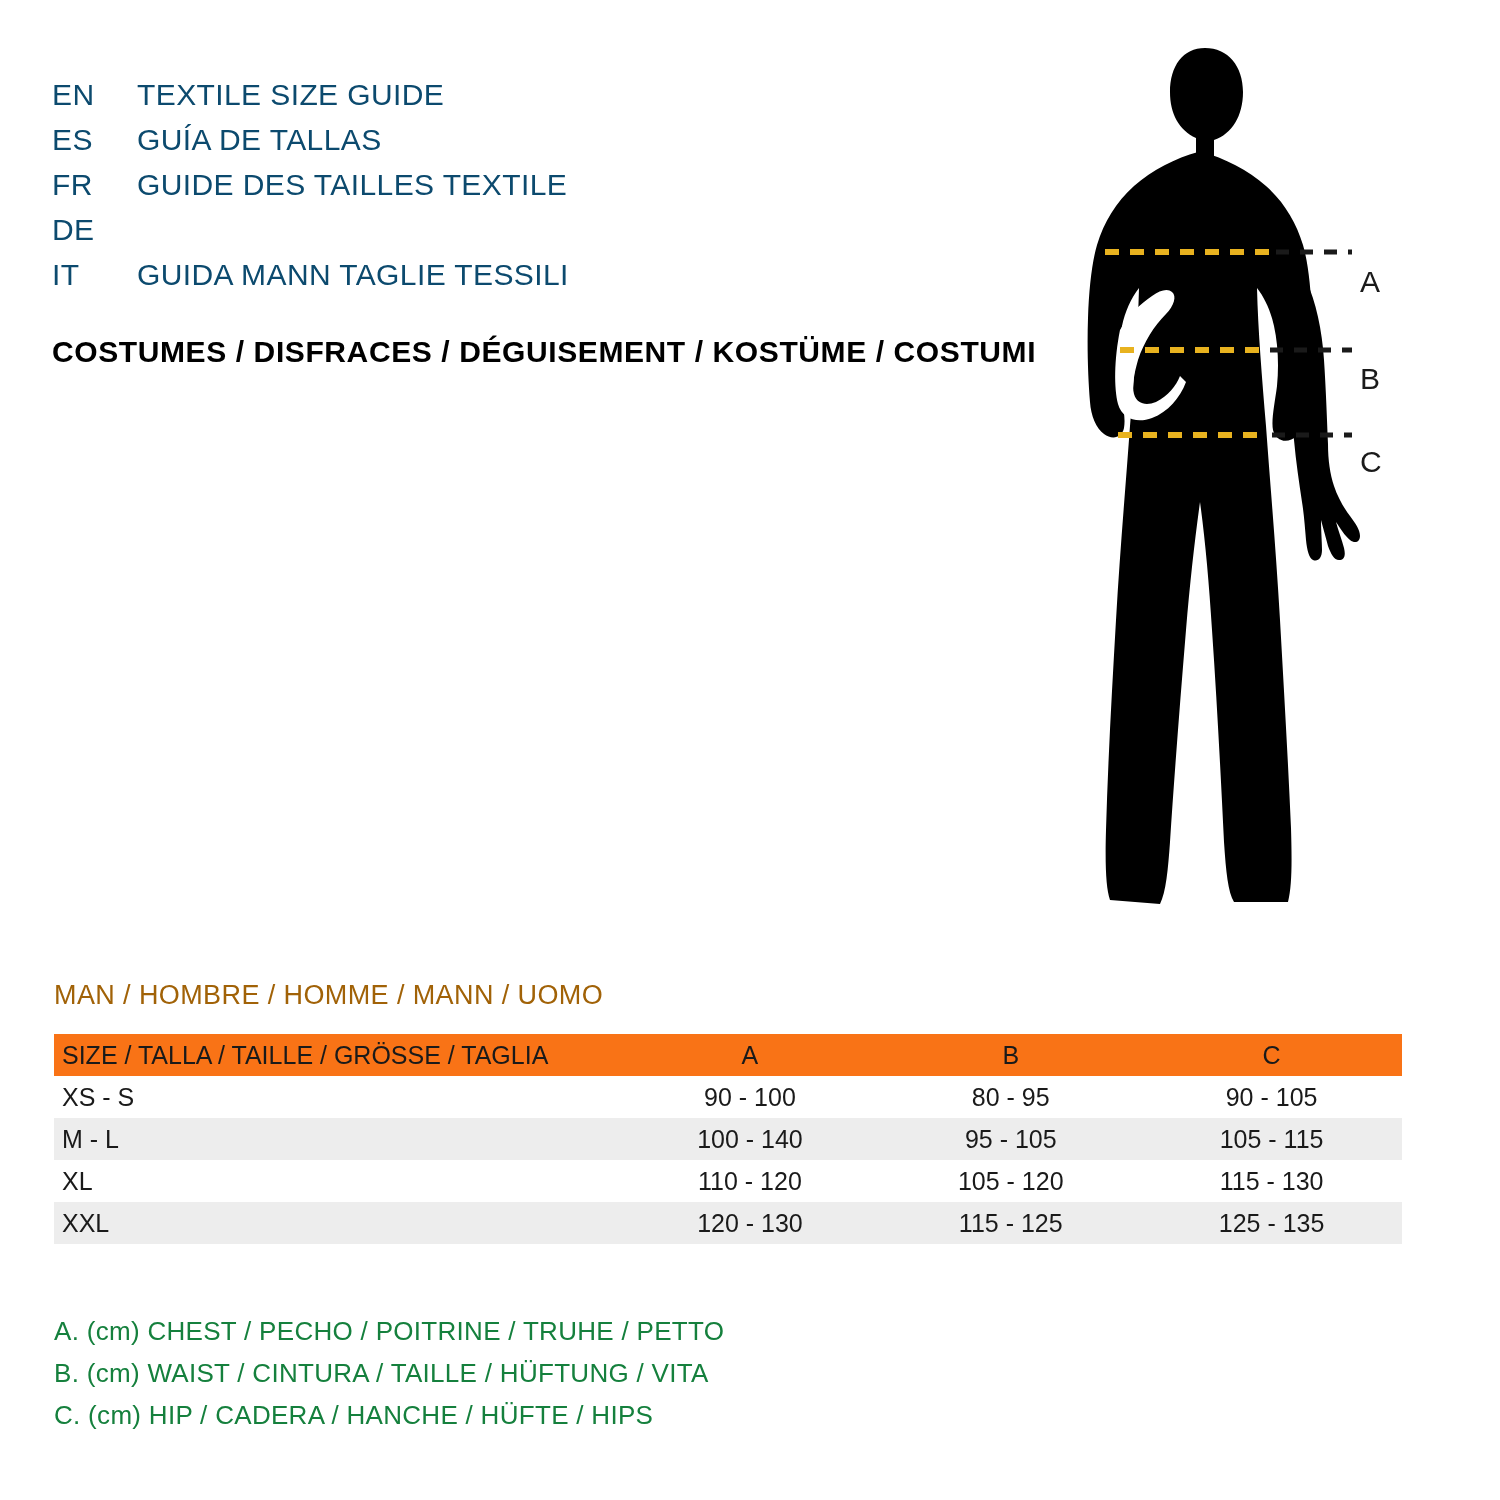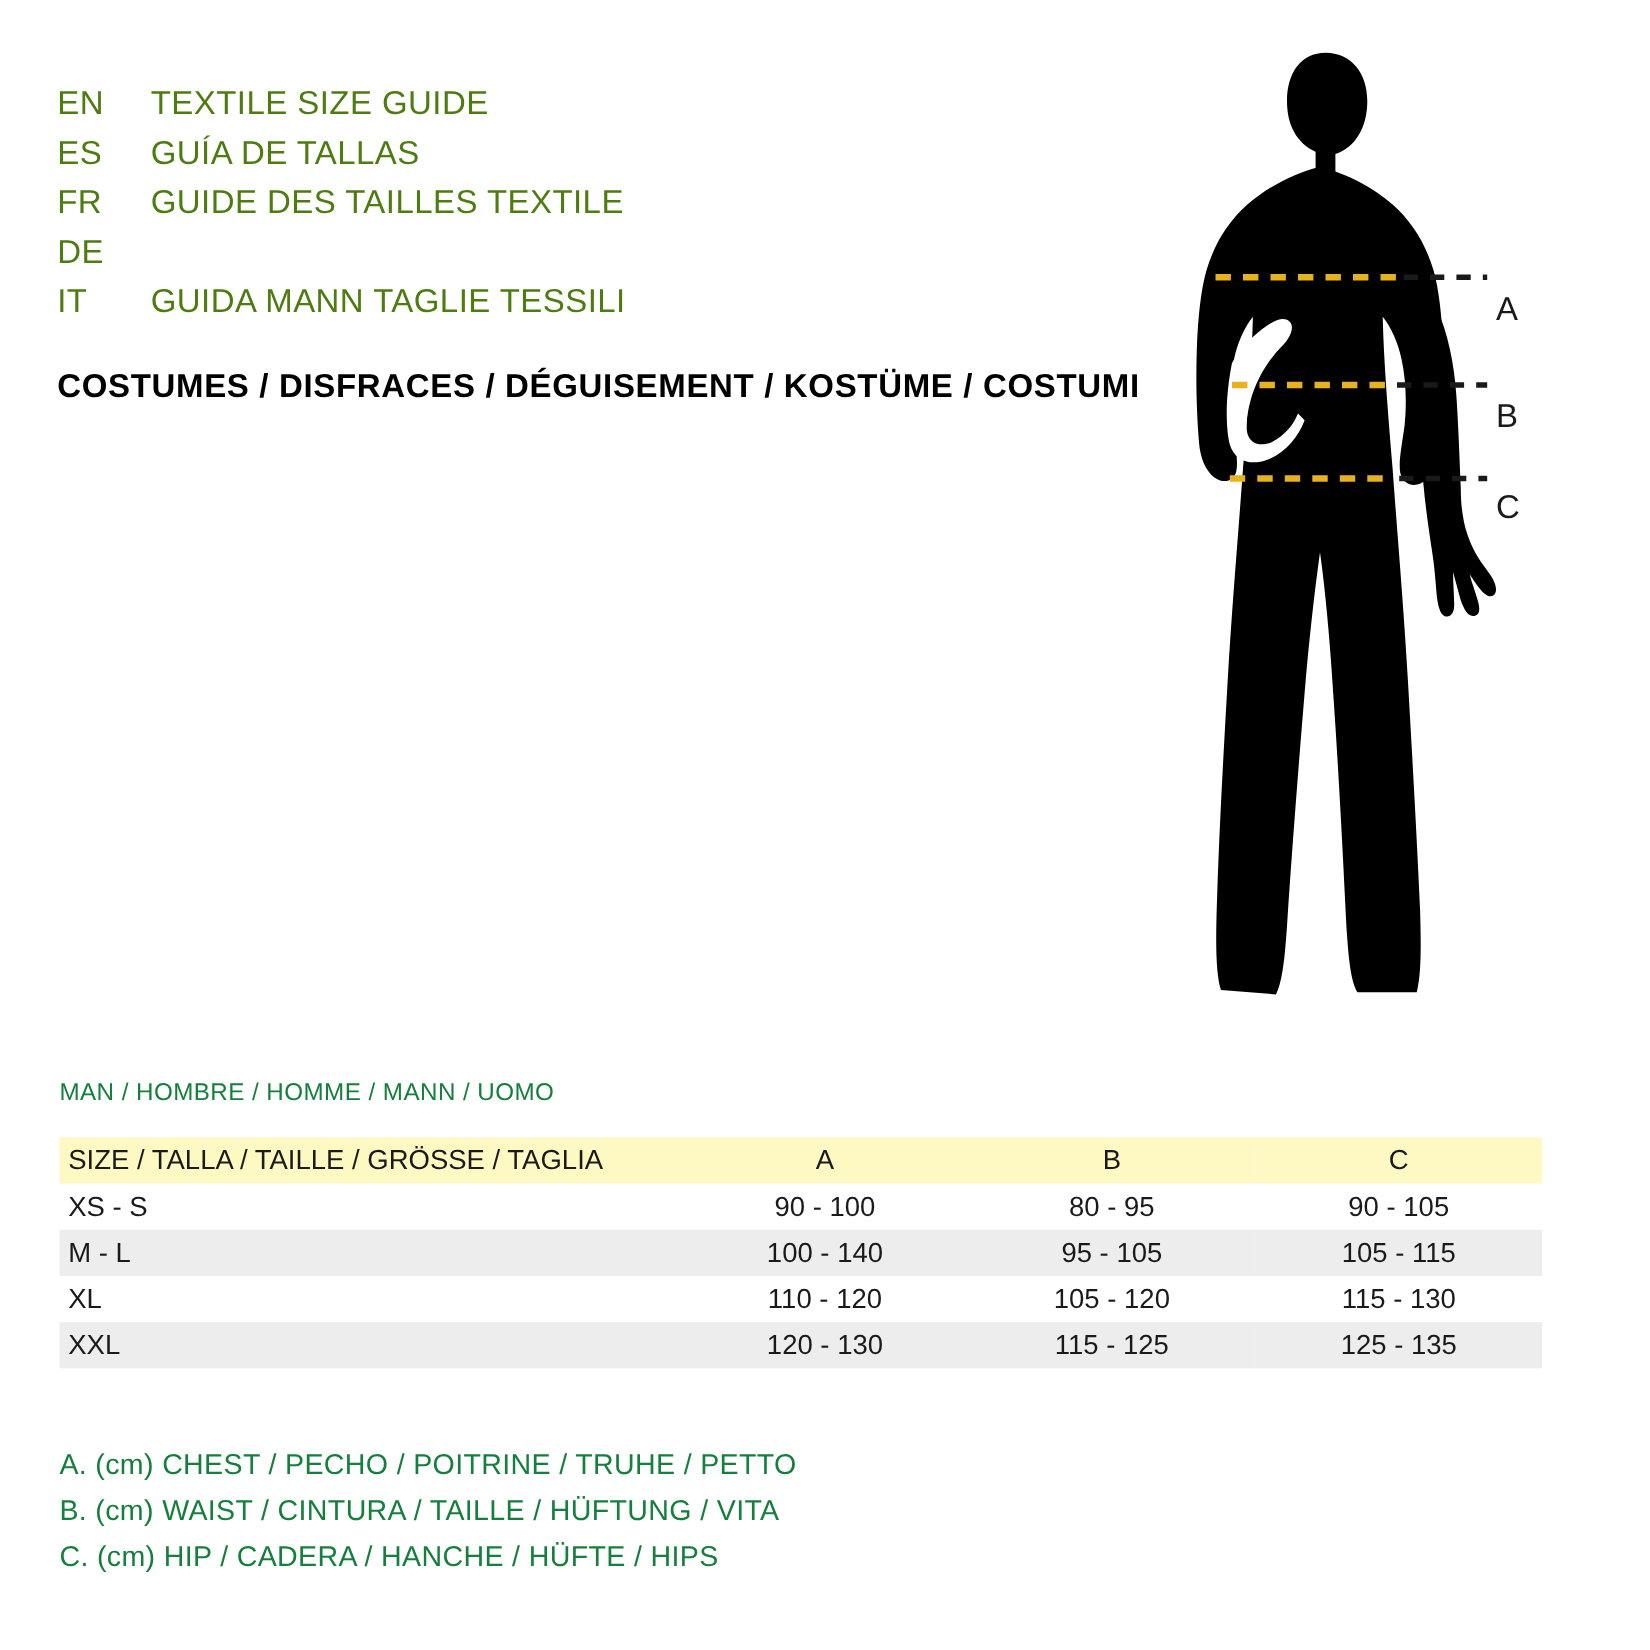--- a/index.html
+++ b/index.html
@@ -22,21 +22,21 @@
     left: 52px;
     top: 72px;
     width: 700px;
   }
   .lang-row {
     display: flex;
     align-items: baseline;
     font-size: 30px;
     line-height: 45px;
     letter-spacing: 0.4px;
-    color: #4d7c0f;
+    color: #0c4a6e;
   }
   .lang-code {
     width: 85px;
     flex: 0 0 85px;
   }
   .lang-text {
     flex: 1 1 auto;
   }
 
   #costume-title {
@@ -70,41 +70,41 @@
   }
   #letter-a { left: 360px; top: 235px; }
   #letter-b { left: 360px; top: 332px; }
   #letter-c { left: 360px; top: 415px; }
 
   
   #table-caption {
     position: absolute;
     left: 54px;
     top: 980px;
-    font-size: 22px;
+    font-size: 27px;
     letter-spacing: 0.4px;
-    color: #15803d;
+    color: #a16207;
   }
   #size-table {
     position: absolute;
     left: 54px;
     top: 1034px;
     width: 1348px;
     border-collapse: collapse;
     font-size: 25px;
     color: #1a1a1a;
   }
   #size-table th, #size-table td {
     padding: 0;
     font-weight: normal;
     height: 42px;
     vertical-align: middle;
   }
   #size-table thead th {
-    background: #fef9c3;
+    background: #f97316;
   }
   #size-table tbody tr:nth-child(odd) {
     background: #ffffff;
   }
   #size-table tbody tr:nth-child(even) {
     background: #ededed;
   }
   .col-size {
     width: 560px;
     text-align: left;

